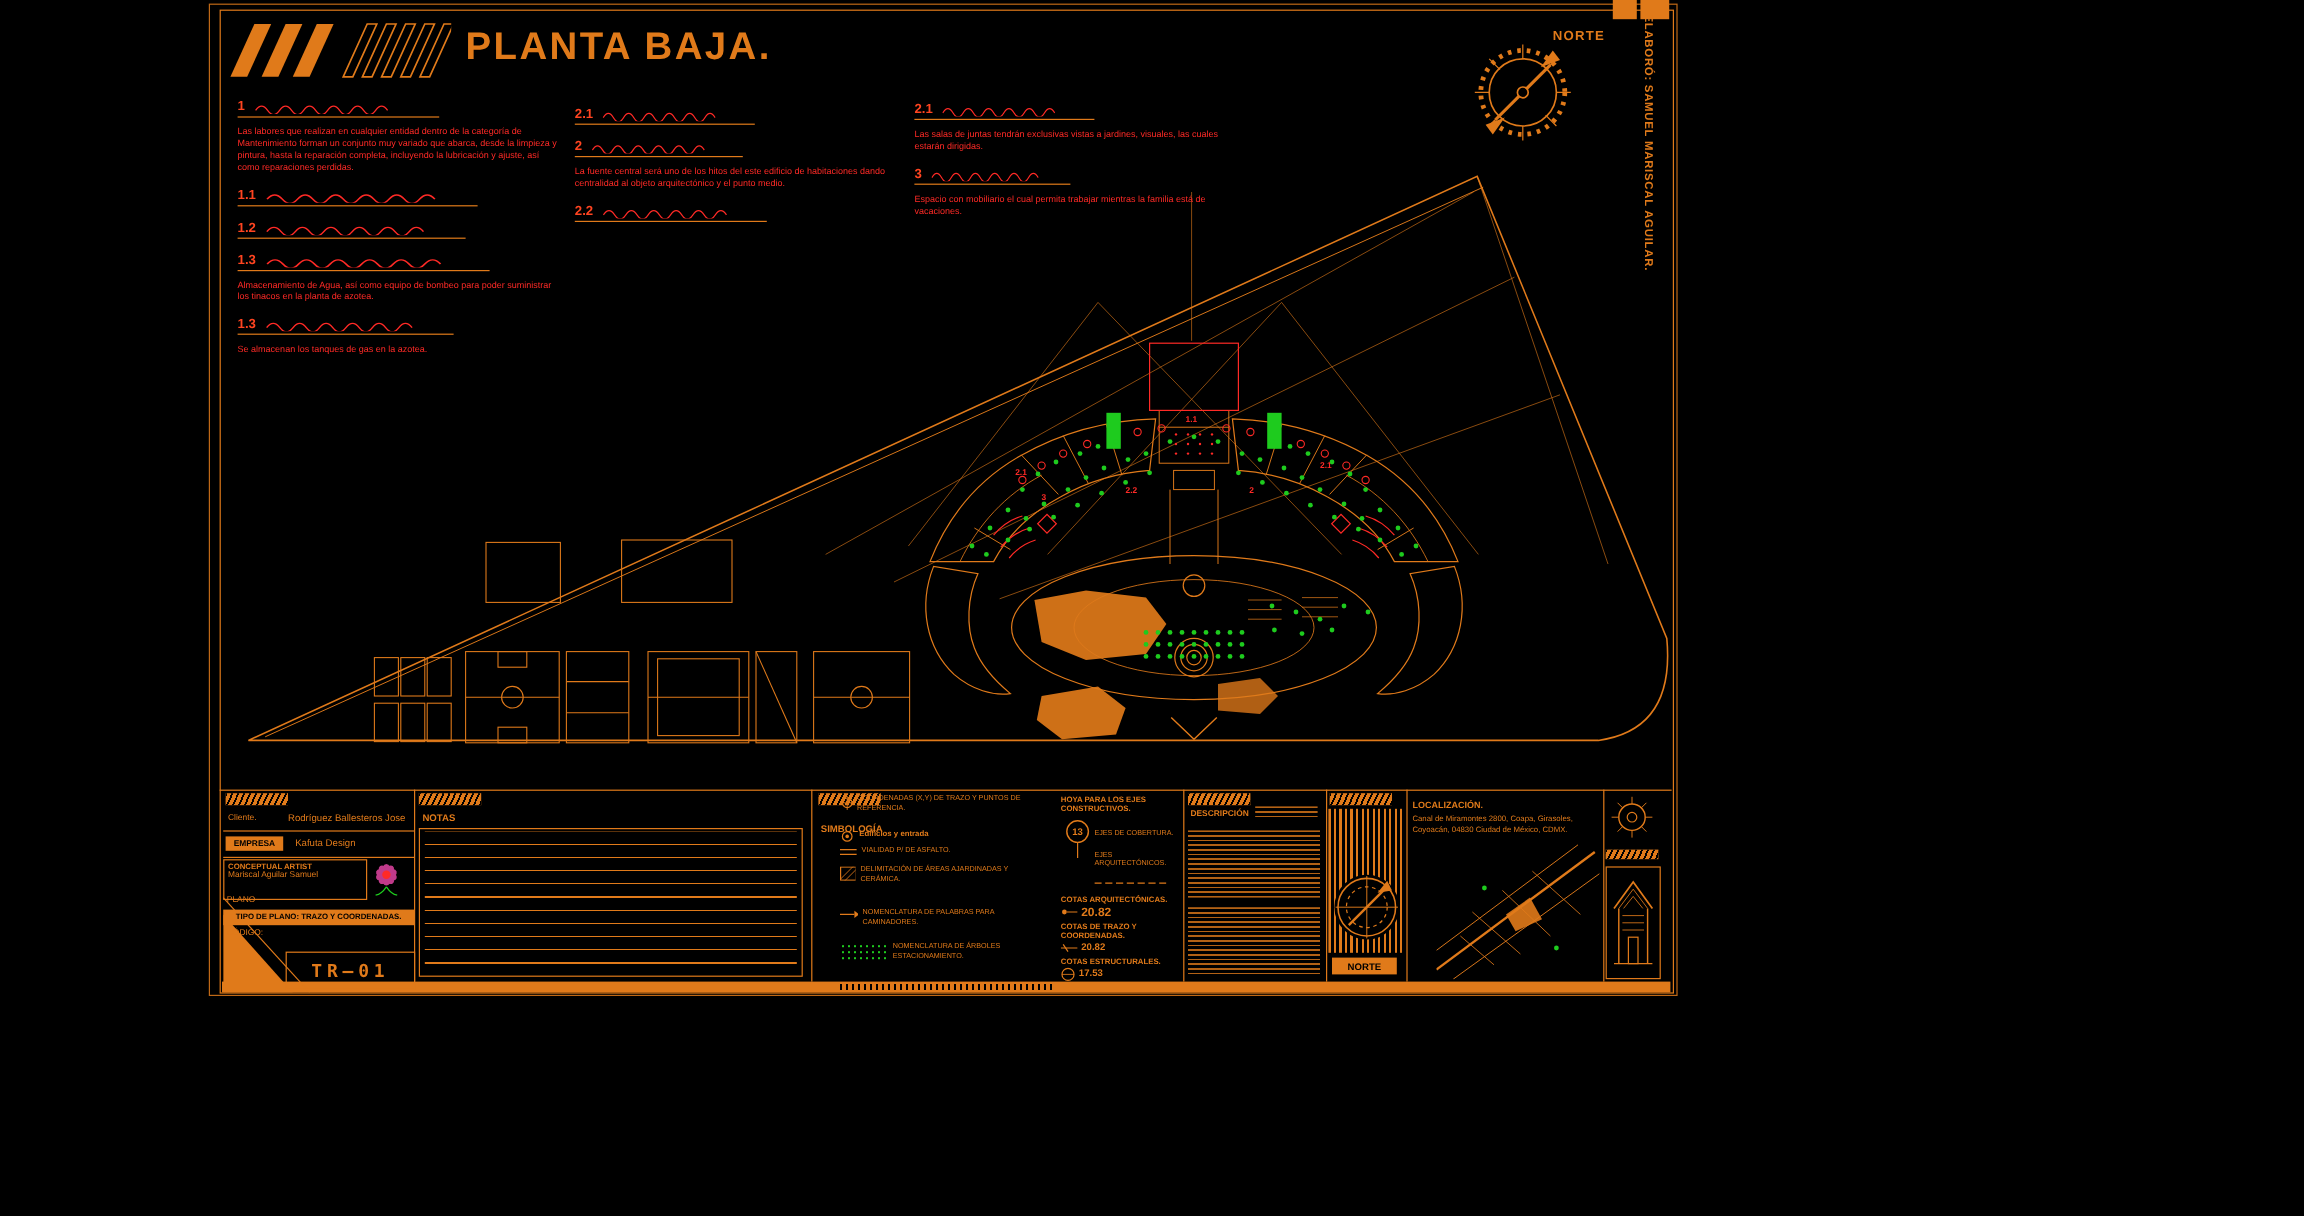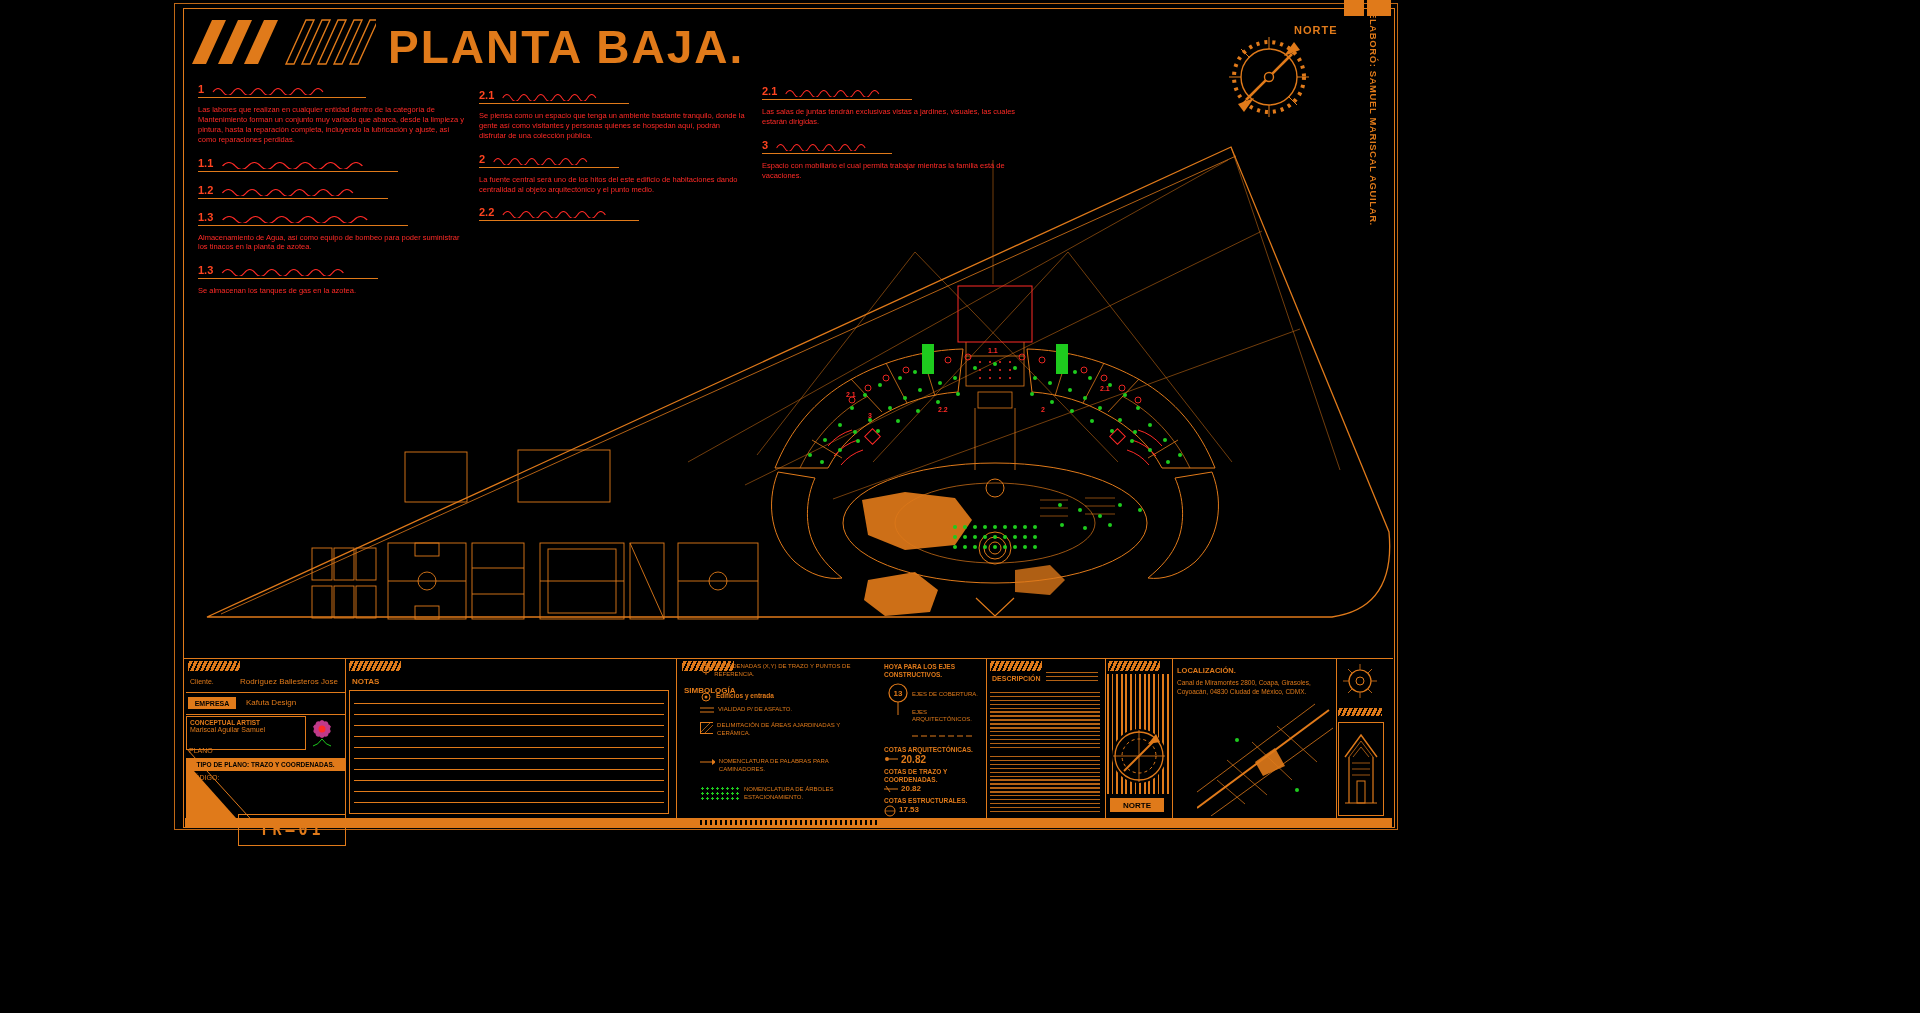--- a/index.html
+++ b/index.html
@@ -4,21 +4,21 @@
 <style>
   :root{ --acc:#e07a1a; --red:#ff2a26; --grn:#1ecb1e; --mag:#c03a8a; }
   html,body{margin:0;padding:0;background:#000;}
   body{width:1920px;height:1013px;position:relative;overflow:hidden;
        font-family:"Liberation Sans",sans-serif;color:var(--acc);}
   .abs{position:absolute;}
   .hline{position:absolute;height:1px;background:var(--acc);}
   .vline{position:absolute;width:1px;background:var(--acc);}
   .frame{position:absolute;border:1.5px solid var(--acc);}
   .frame2{position:absolute;border:1px solid var(--acc);opacity:.85;}
-  .sheet-title{font-size:46px;font-weight:bold;letter-spacing:2px;color:var(--acc);white-space:nowrap;}
+  .sheet-title{font-size:32px;font-weight:bold;letter-spacing:2px;color:var(--acc);white-space:nowrap;}
   .norte-top{font-size:11px;font-weight:bold;letter-spacing:1px;}
   .elaboro{writing-mode:vertical-rl;font-size:9.5px;font-weight:bold;letter-spacing:.6px;color:var(--acc);}
   .notes-col .note{color:var(--red);font-size:7.5px;line-height:1.32;margin:7px 0 0;white-space:pre-line;}
   .note-hdr{display:flex;align-items:flex-end;gap:7px;border-bottom:1px solid var(--acc);
             padding-bottom:2px;margin-top:13px;}
   .note-hdr.first{margin-top:0;}
   .note-num{color:#ff4420;font-weight:bold;font-size:11px;line-height:1;}
   .plan-label{position:absolute;color:var(--red);font-size:7px;font-weight:bold;z-index:5;}
   .tab{position:absolute;width:52px;height:10px;
        background-image:repeating-linear-gradient(115deg,#000 0 1.5px,transparent 1.5px 4.5px),
@@ -125,21 +125,20 @@
   <p class="note">Se almacenan los tanques de gas en la azotea.</p>
 </div>
 
 <div class="abs notes-col" style="left:479px;top:90px;width:268px;z-index:4">
   <div class="note-hdr first" style="width:150px">
     <span class="note-num">2.1</span>
     <svg width="100" height="9" viewBox="0 0 118 9" preserveAspectRatio="none">
         <path d="M2,6 q5,-7 10,0 t10,0 t10,0 t10,0 t10,0 t10,0 t10,0 t10,0 t10,0 t10,0 t10,0" stroke="#ff2a26" fill="none" stroke-width="1.1"></path>
       </svg>
   </div>
-  <p class="note">Se piensa como un espacio que tenga un ambiente bastante tranquilo, donde la gente así como visitantes y personas quienes se hospedan aquí, podrán disfrutar de una colección pública.</p>
   <div class="note-hdr" style="width:140px">
     <span class="note-num">2</span>
     <svg width="100" height="9" viewBox="0 0 118 9" preserveAspectRatio="none">
         <path d="M2,6 q5,-7 10,0 t10,0 t10,0 t10,0 t10,0 t10,0 t10,0 t10,0 t10,0 t10,0 t10,0" stroke="#ff2a26" fill="none" stroke-width="1.1"></path>
       </svg>
   </div>
   <p class="note">La fuente central será uno de los hitos del este edificio de habitaciones dando centralidad al objeto arquitectónico y el punto medio.</p>
   <div class="note-hdr" style="width:160px">
     <span class="note-num">2.2</span>
     <svg width="110" height="9" viewBox="0 0 118 9" preserveAspectRatio="none">
@@ -406,21 +405,21 @@
     <ellipse rx="4.5" ry="9" fill="#c03a8a" transform="rotate(144)"></ellipse>
     <ellipse rx="4.5" ry="9" fill="#c03a8a" transform="rotate(216)"></ellipse>
     <ellipse rx="4.5" ry="9" fill="#c03a8a" transform="rotate(288)"></ellipse>
     <circle r="3.5" fill="#ff2a26"></circle>
   </g>
   <path d="M20,27 q-4,6 -9,7 M20,27 q4,6 9,7" stroke="#1ecb1e" fill="none" stroke-width="1"></path>
 </svg>
 <span class="abs tb-small" style="left:189px;top:747px">PLANO</span>
 <div class="abs chip" style="left:186px;top:758px;width:159px;height:13px;font-size:6.5px">TIPO DE PLANO: TRAZO Y COORDENADAS.</div>
 <span class="abs tb-small" style="left:189px;top:774px">CÓDIGO:</span>
-<div class="abs box" style="left:238px;top:814px;width:106px;height:30px">
+<div class="abs box" style="left:238px;top:793px;width:106px;height:30px">
   <div class="code-text">TR–01</div>
 </div>
 
 <span class="abs hdr-lbl" style="left:352px;top:677px;font-size:8px">NOTAS</span>
 <div class="abs box" style="left:349px;top:690px;width:318px;height:122px">
   <div class="ruled" style="position:absolute;left:4px;top:2px;right:4px;bottom:4px"></div>
 </div>
 
 <span class="abs hdr-lbl" style="left:684px;top:686px;font-size:8px">SIMBOLOGÍA</span>
 <div class="abs sym-item" style="left:700px;top:663px;width:165px">

